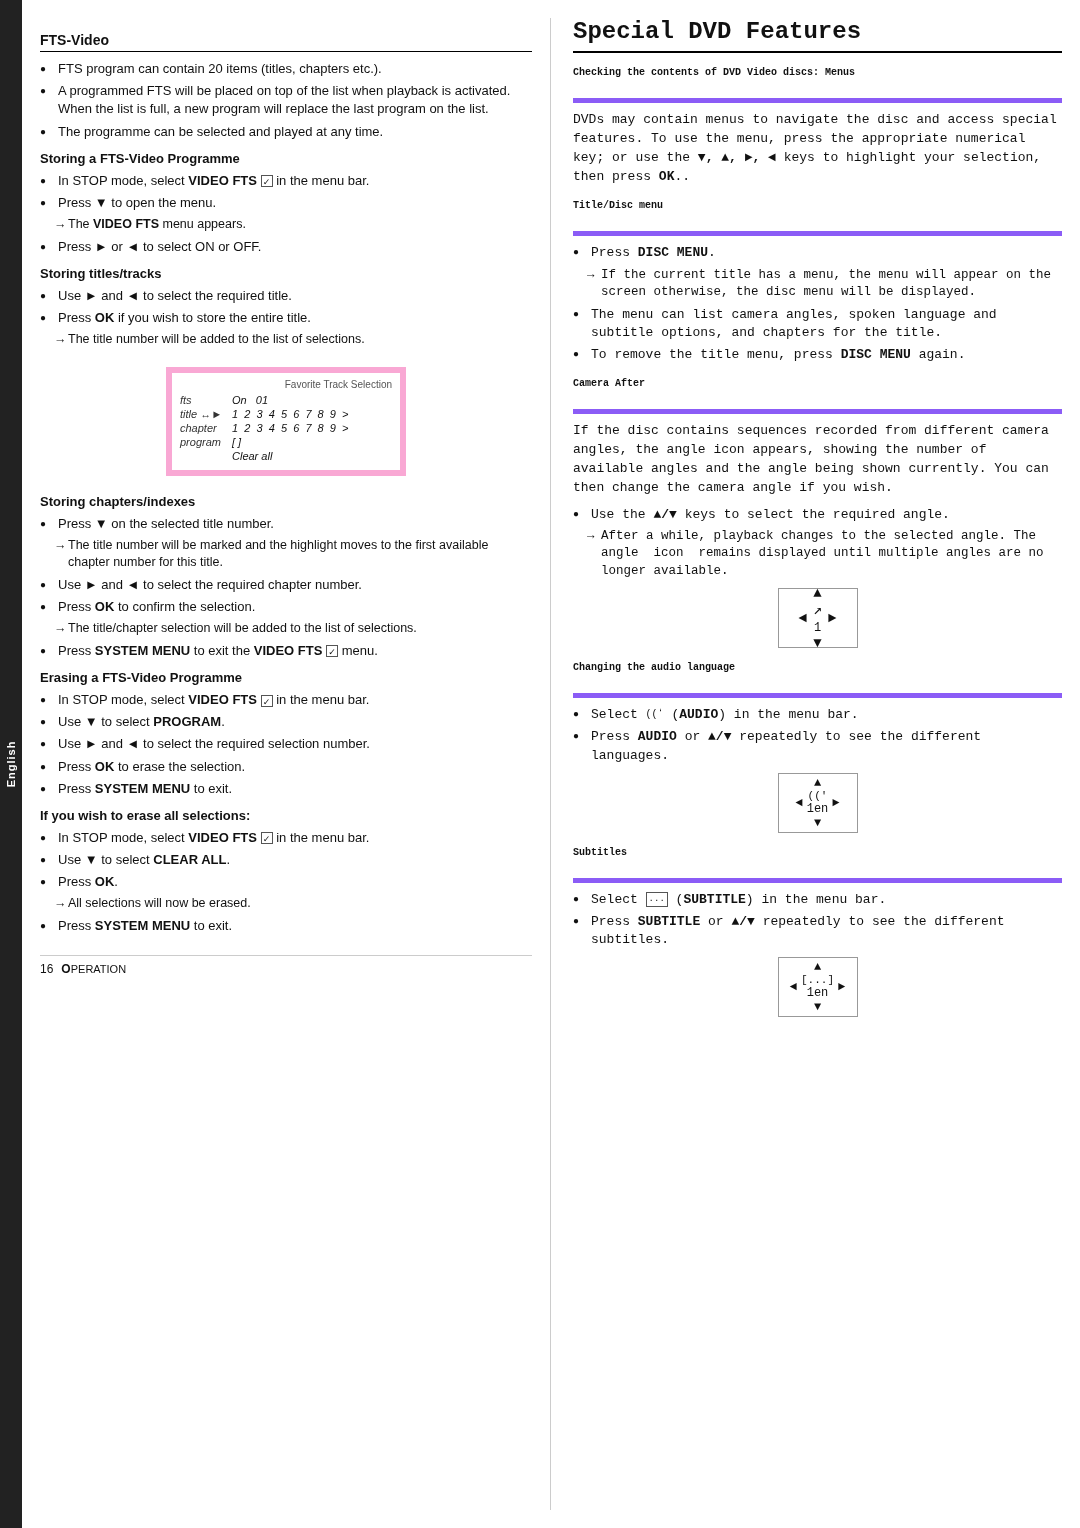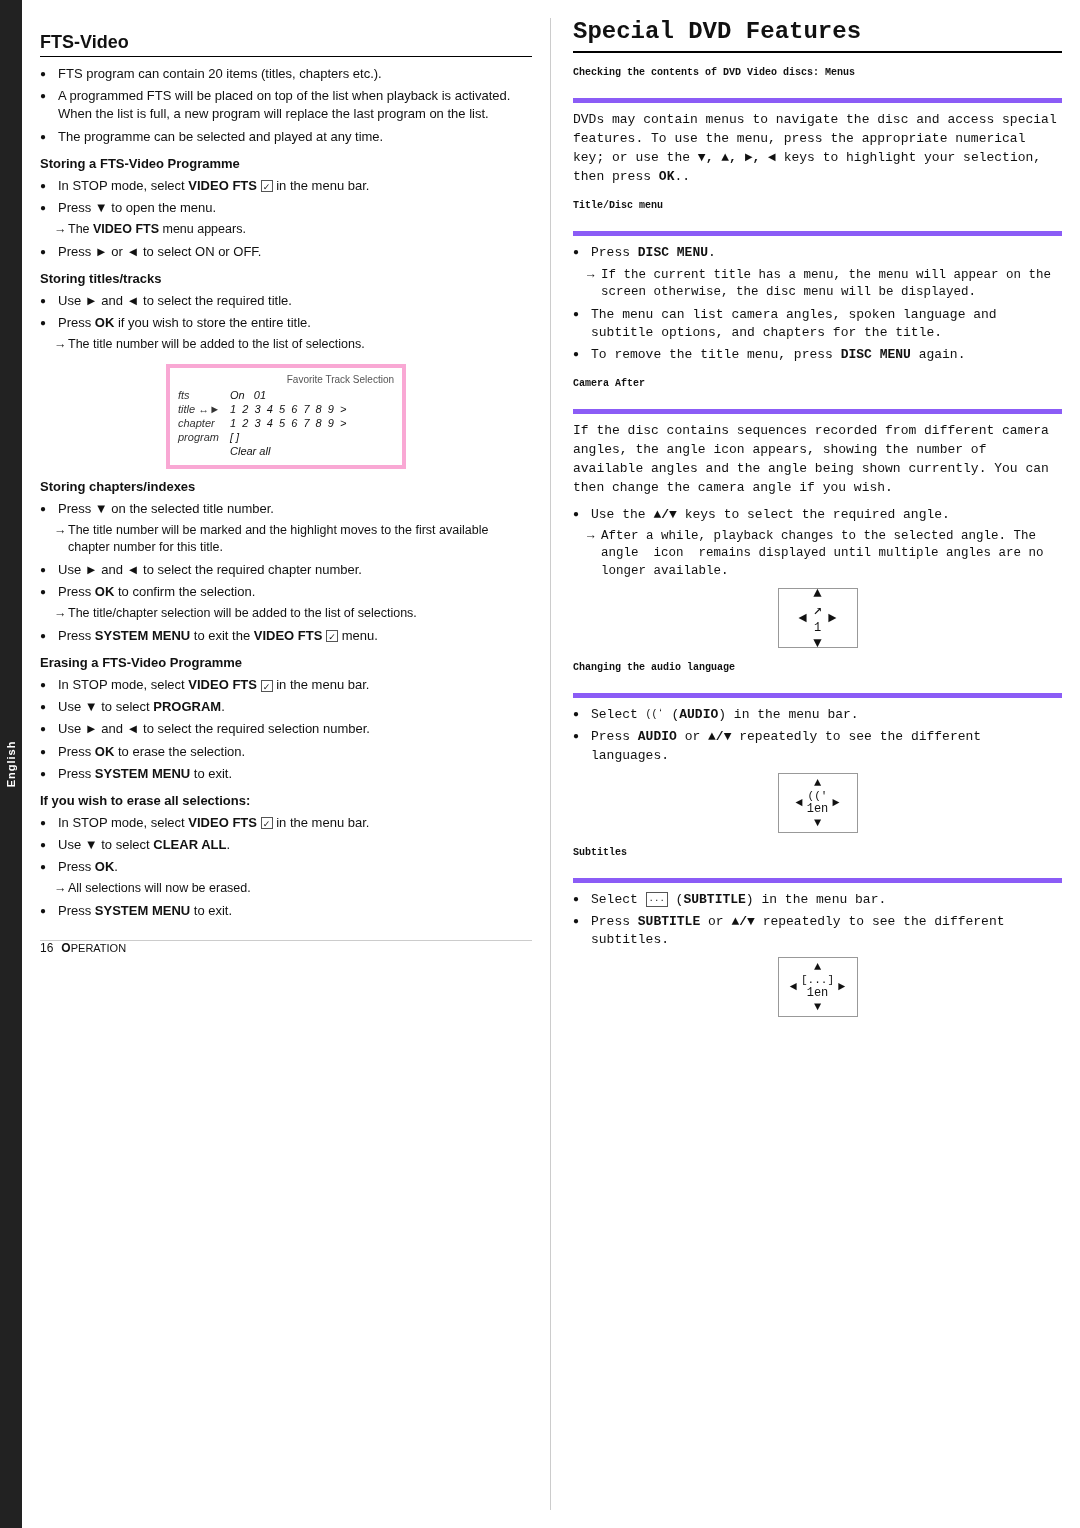--- a/index.html
+++ b/index.html
@@ -58,21 +58,21 @@
       margin-bottom: 8px;
       margin-top: 14px;
     }
     h3.subsection-title {
       font-size: 13px;
       font-weight: bold;
       margin-bottom: 6px;
       margin-top: 10px;
     }
     .left-col h2.section-title {
-      font-size: 18px;
+      font-size: 14px;
       font-weight: bold;
       border-bottom: 1px solid #000;
       padding-bottom: 3px;
     }
     ul.bullet-list {
       list-style: none;
       padding: 0;
       margin: 0 0 6px 0;
     }
     ul.bullet-list li {
@@ -94,22 +94,22 @@
       margin-bottom: 4px;
       line-height: 1.4;
       font-size: 12.5px;
     }
     .arrow-item::before {
       content: "→";
       position: absolute;
       left: 14px;
     }
     .diagram-box {
-      border: 4px solid #f9a8d4;
-      margin: 10px auto;
+      border: 6px solid #f9a8d4;
+      margin: 18px auto;
       width: 240px;
       padding: 6px 8px;
       font-size: 11px;
     }
     .diagram-title {
       text-align: right;
       font-size: 10px;
       color: #555;
       margin-bottom: 4px;
     }
@@ -178,20 +178,21 @@
     .audio-widget .aw-center {
       font-size: 11px;
       padding: 0 4px;
       text-align: center;
     }
     .footer-row {
       display: flex;
       align-items: flex-end;
       margin-top: 20px;
       border-top: 1px solid #ccc;
+      padding-top: 6px;
     }
     .footer-page {
       font-size: 12px;
       margin-right: 8px;
     }
     .footer-section {
       font-size: 12px;
     }
     .check-icon {
       display: inline-block;

